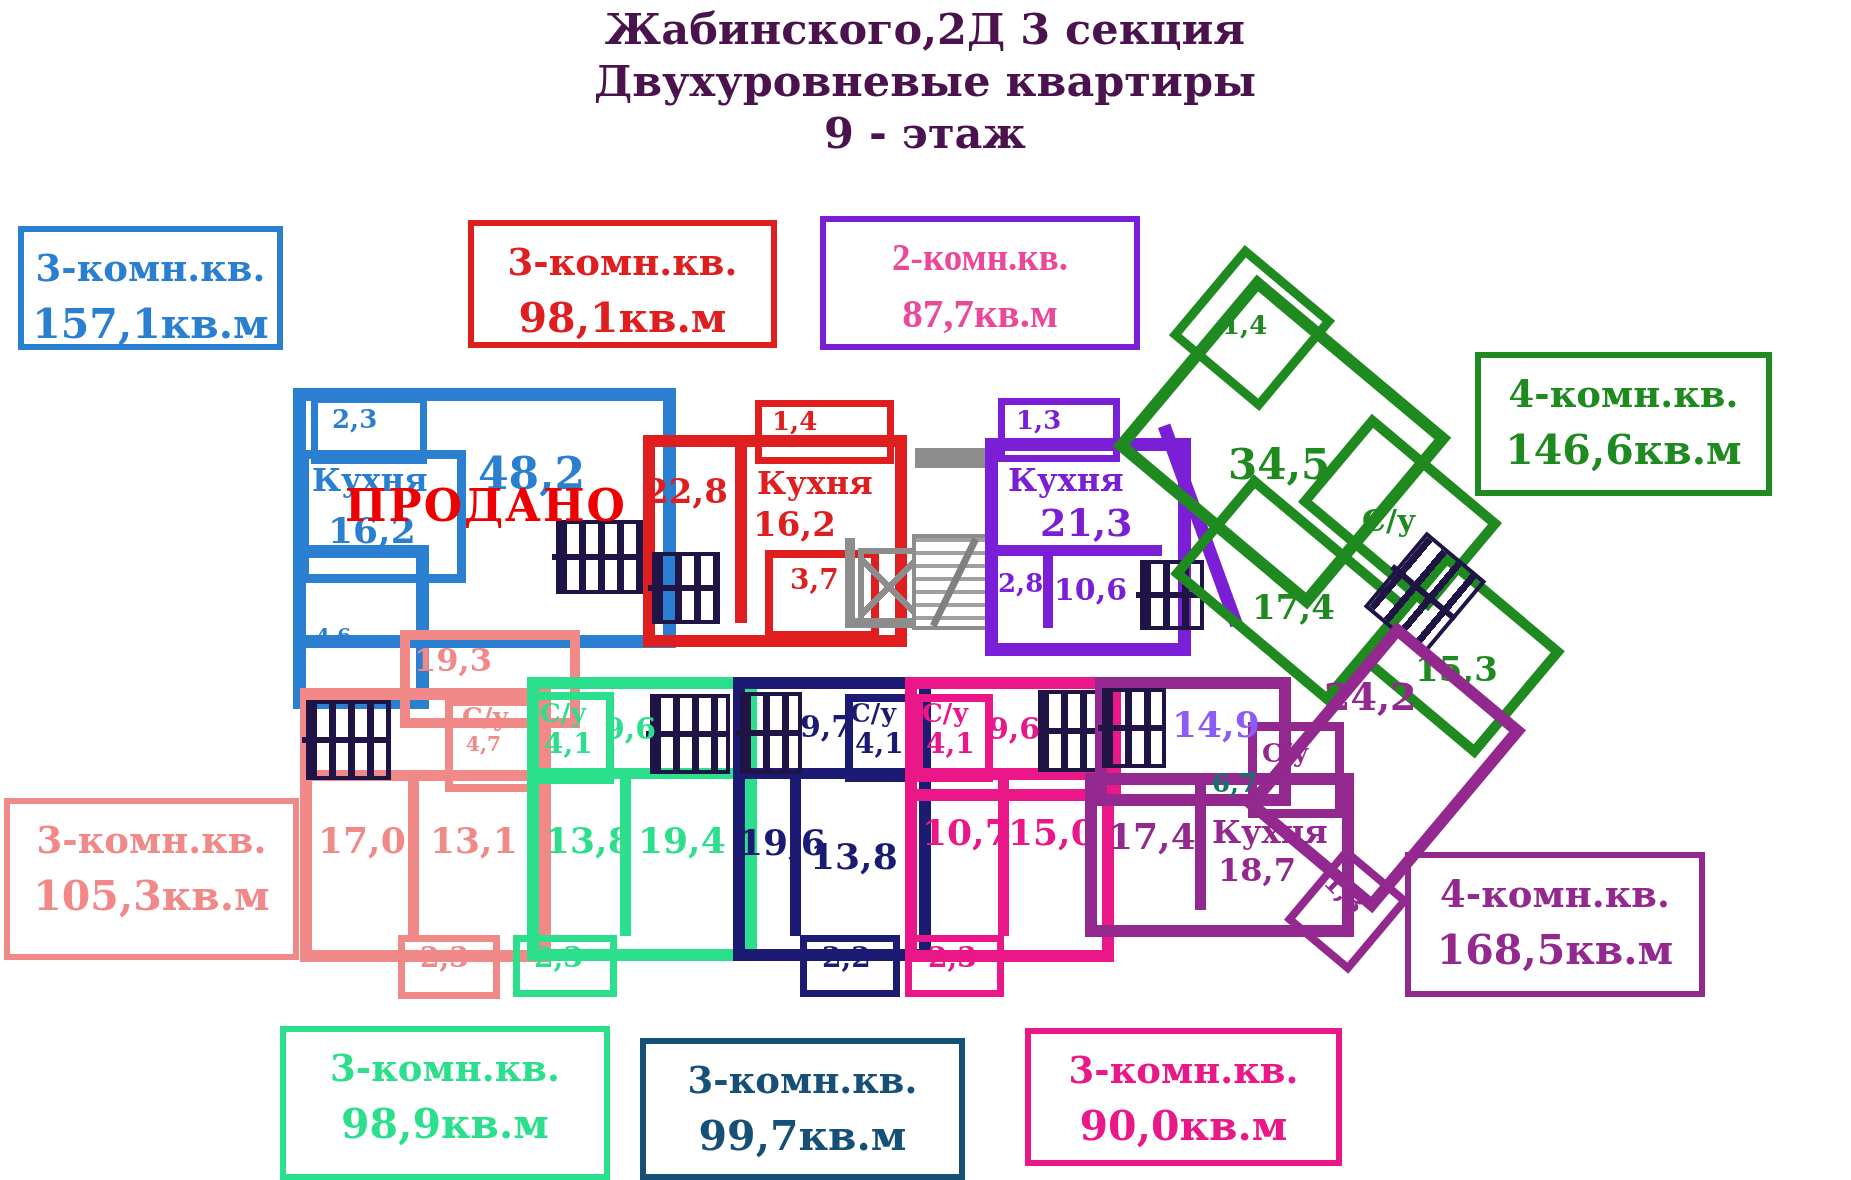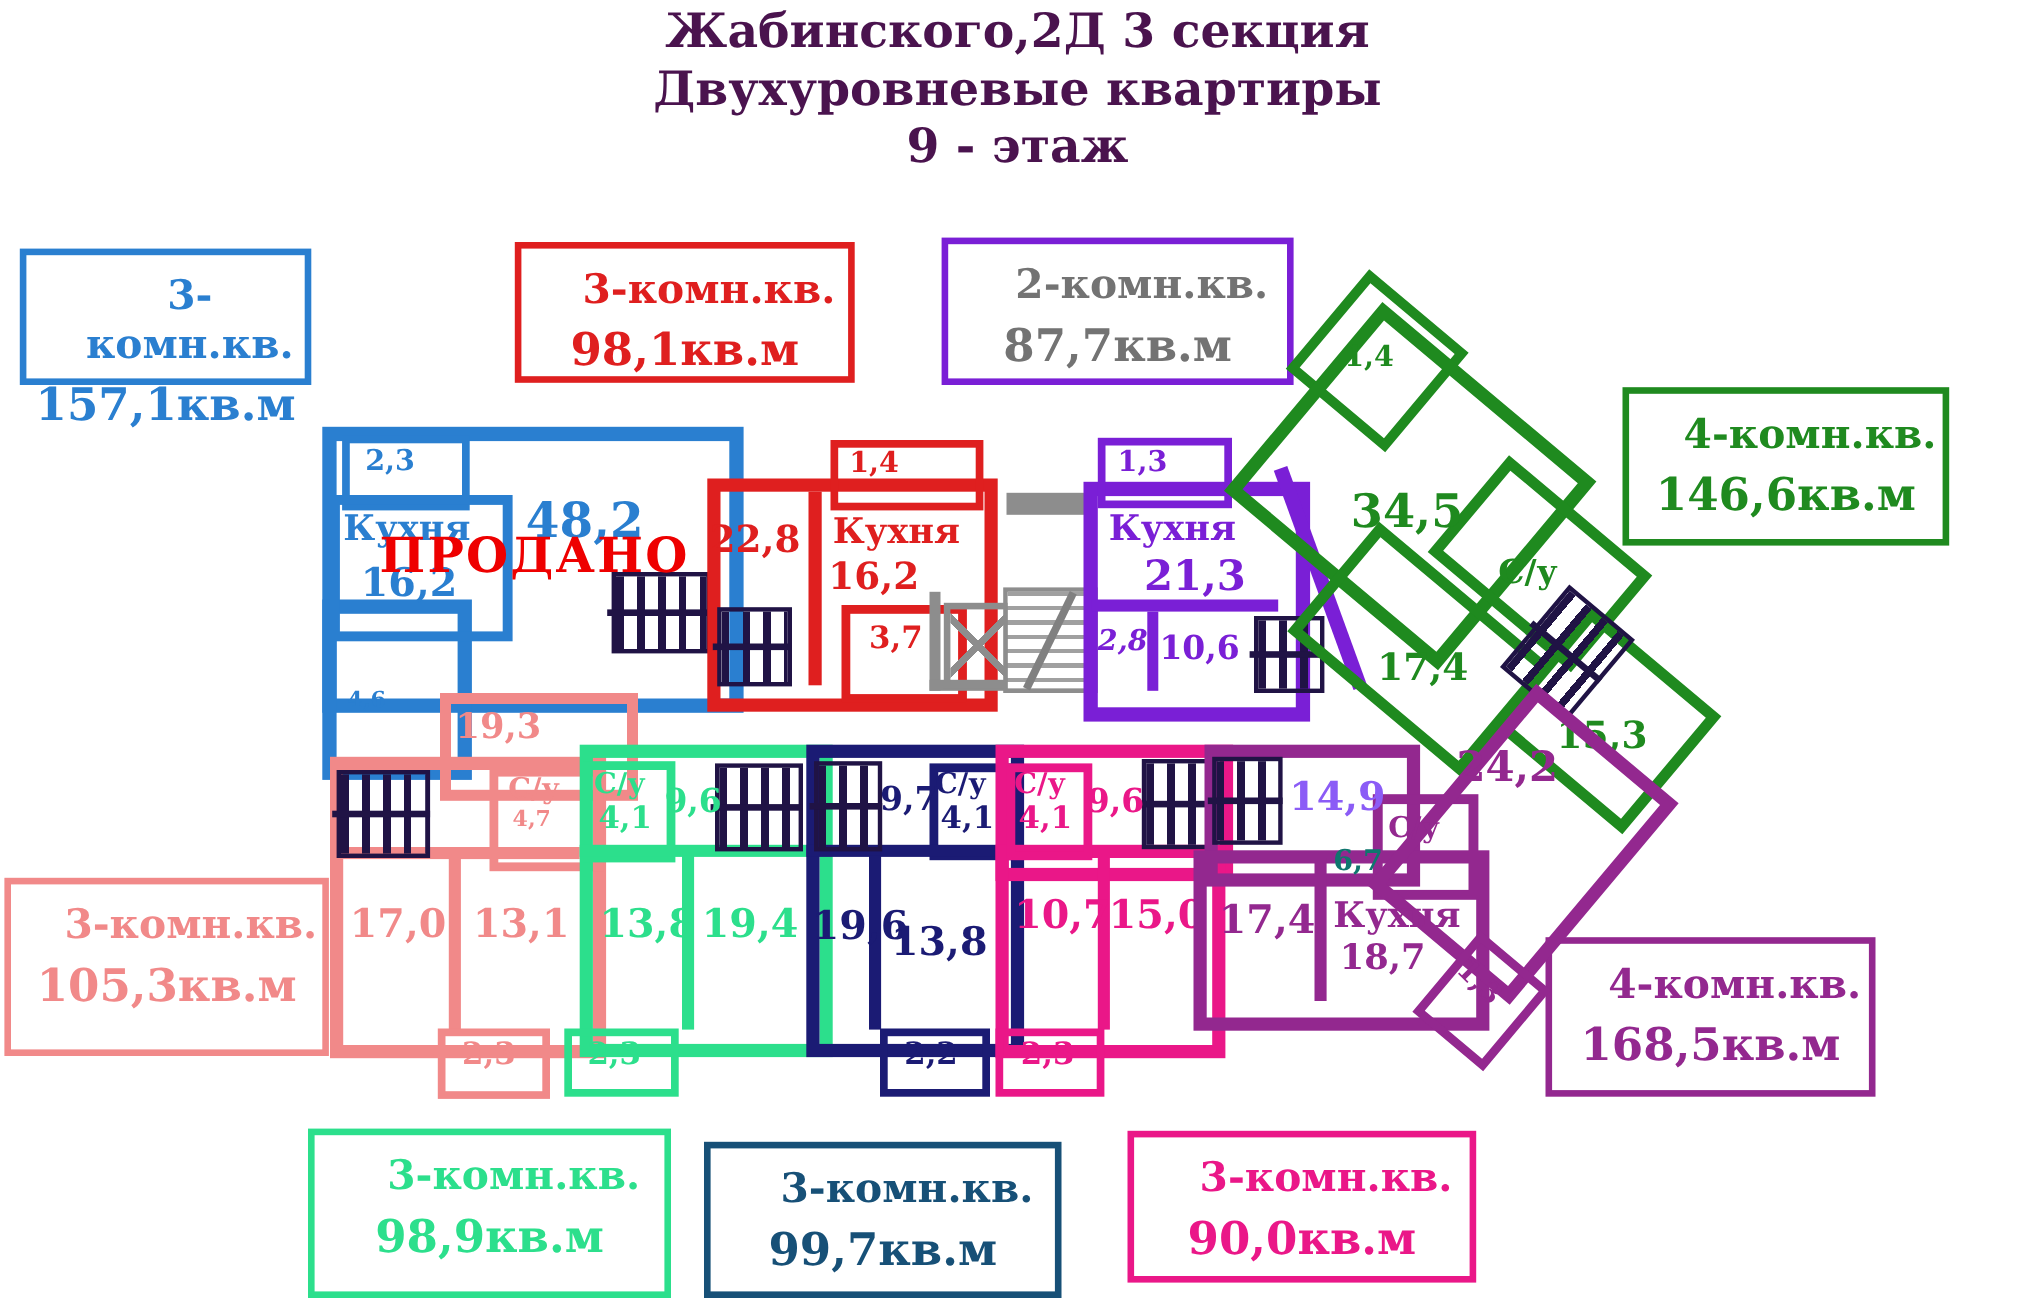--- a/index.html
+++ b/index.html
@@ -2,21 +2,21 @@
 <html><head>
 <meta charset="utf-8">
 <style>
   html,body{margin:0;padding:0;background:#fff;}
   #plan{position:relative;width:1851px;height:1180px;background:#fff;overflow:hidden;
         font-family:"DejaVu Serif",serif;}
   .lbl{position:absolute;font-weight:bold;white-space:nowrap;line-height:1;}
   .room{position:absolute;border-style:solid;}
   .wall{position:absolute;}
   .legend{position:absolute;border-style:solid;border-width:6px;text-align:center;font-weight:bold;}
-  .legend .t1{margin-top:14px;font-size:37px;margin-left:44px;}
+  .legend .t1{margin-top:14px;font-size:37px;}
   .legend .t2{margin-top:10px;font-size:41px;}
   .stairs{position:absolute;border:4px solid #201345;
           background:repeating-linear-gradient(90deg,#201345 0 7px,transparent 7px 19px);}
   .stairs::after{content:"";position:absolute;top:50%;left:-8px;right:-4px;height:6px;margin-top:-3px;background:#201345;}
   .elev{position:absolute;border:6px solid #8d8d8d;background:
     linear-gradient(45deg,transparent 46%,#8d8d8d 46% 54%,transparent 54%),
     linear-gradient(135deg,transparent 46%,#8d8d8d 46% 54%,transparent 54%);}
   .stw{position:absolute;border:4px solid #8d8d8d;
        background:repeating-linear-gradient(180deg,#a0a0a0 0 4px,#ffffff 4px 13px);}
   .stw::after{content:"";position:absolute;left:45%;top:-4%;width:7px;height:110%;background:#808080;transform:rotate(26deg);}
@@ -33,21 +33,21 @@
   <div class="lbl ttl" style="top: 112px; font-size: 43px; border-color: rgb(74, 19, 78); color: rgb(74, 19, 78);">9 - этаж</div>
 
   <div class="legend" style="left: 18px; top: 226px; width: 253px; height: 112px; border-color: rgb(42, 127, 208); color: rgb(42, 127, 208);">
     <div class="t1">3-комн.кв.</div>
     <div class="t2">157,1кв.м</div>
   </div>
   <div class="legend" style="left: 468px; top: 220px; width: 297px; height: 116px; border-color: rgb(223, 31, 31); color: rgb(223, 31, 31);">
     <div class="t1">3-комн.кв.</div>
     <div class="t2">98,1кв.м</div>
   </div>
-  <div class="legend" style="left: 856px; top: 216px; width: 308px; height: 122px; border-color: rgb(122, 31, 214); color: #737373;">
+  <div class="legend" style="left: 820px; top: 216px; width: 308px; height: 122px; border-color: rgb(122, 31, 214); color: #ec4899; font-family: Liberation Serif, serif;">
     <div class="t1">2-комн.кв.</div>
     <div class="t2">87,7кв.м</div>
   </div>
   <div class="legend" style="left: 1475px; top: 352px; width: 285px; height: 132px; border-color: rgb(31, 138, 31); color: rgb(31, 138, 31);">
     <div class="t1">4-комн.кв.</div>
     <div class="t2">146,6кв.м</div>
   </div>
   <div class="legend" style="left: 4px; top: 798px; width: 283px; height: 150px; border-color: rgb(241, 137, 137); color: rgb(241, 137, 137);">
     <div class="t1">3-комн.кв.</div>
     <div class="t2">105,3кв.м</div>
@@ -100,21 +100,21 @@
 
   <div class="room" style="left: 985px; top: 438px; width: 180px; height: 192px; border-width: 13px; border-color: rgb(122, 31, 214); color: rgb(122, 31, 214);"></div>
   <div class="room" style="left: 998px; top: 398px; width: 108px; height: 50px; border-width: 7px; border-color: rgb(122, 31, 214); color: rgb(122, 31, 214);"></div>
   <div class="wall" style="left: 1158px; top: 428px; width: 13px; height: 212px; transform: rotate(-20deg); transform-origin: left top; background: rgb(122, 31, 214);"></div>
   <div class="wall" style="left: 992px; top: 545px; width: 170px; height: 11px; background: rgb(122, 31, 214);"></div>
   <div class="wall" style="left: 1043px; top: 556px; width: 10px; height: 72px; background: rgb(122, 31, 214);"></div>
   <div class="stairs" style="left:1140px;top:560px;width:56px;height:62px;"></div>
   <div class="lbl" style="left: 1016px; top: 407px; font-size: 26px; border-color: rgb(122, 31, 214); color: rgb(122, 31, 214);">1,3</div>
   <div class="lbl" style="left: 1008px; top: 464px; font-size: 32px; border-color: rgb(122, 31, 214); color: rgb(122, 31, 214);">Кухня</div>
   <div class="lbl" style="left: 1040px; top: 504px; font-size: 38px; border-color: rgb(122, 31, 214); color: rgb(122, 31, 214);">21,3</div>
-  <div class="lbl" style="left: 998px; top: 570px; font-size: 26px; border-color: rgb(122, 31, 214); color: rgb(122, 31, 214); font-style: italic;">2,8</div>
+  <div class="lbl" style="left: 998px; top: 570px; font-size: 26px; border-color: rgb(122, 31, 214); color: rgb(122, 31, 214);">2,8</div>
   <div class="lbl" style="left: 1054px; top: 575px; font-size: 30px; border-color: rgb(122, 31, 214); color: rgb(122, 31, 214);">10,6</div>
 
   <div class="room rot" style="left: 1193px; top: 269px; width: 100px; height: 100px; border-width: 9px; border-color: rgb(31, 138, 31); color: rgb(31, 138, 31);"></div>
   <div class="room rot" style="left: 1155px; top: 330px; width: 230px; height: 200px; border-width: 12px; border-color: rgb(31, 138, 31); color: rgb(31, 138, 31);"></div>
   <div class="room rot" style="left: 1315px; top: 455px; width: 150px; height: 95px; border-width: 10px; border-color: rgb(31, 138, 31); color: rgb(31, 138, 31);"></div>
   <div class="room rot" style="left: 1188px; top: 525px; width: 185px; height: 110px; border-width: 10px; border-color: rgb(31, 138, 31); color: rgb(31, 138, 31);"></div>
   <div class="room rot" style="left: 1383px; top: 585px; width: 135px; height: 120px; border-width: 10px; border-color: rgb(31, 138, 31); color: rgb(31, 138, 31);"></div>
   <div class="stairs rot" style="left:1386px;top:545px;width:70px;height:90px;"></div>
   <div class="lbl" style="left: 1222px; top: 312px; font-size: 26px; border-color: rgb(31, 138, 31); color: rgb(31, 138, 31);">1,4</div>
   <div class="lbl" style="left: 1228px; top: 444px; font-size: 42px; border-color: rgb(31, 138, 31); color: rgb(31, 138, 31);">34,5</div>

